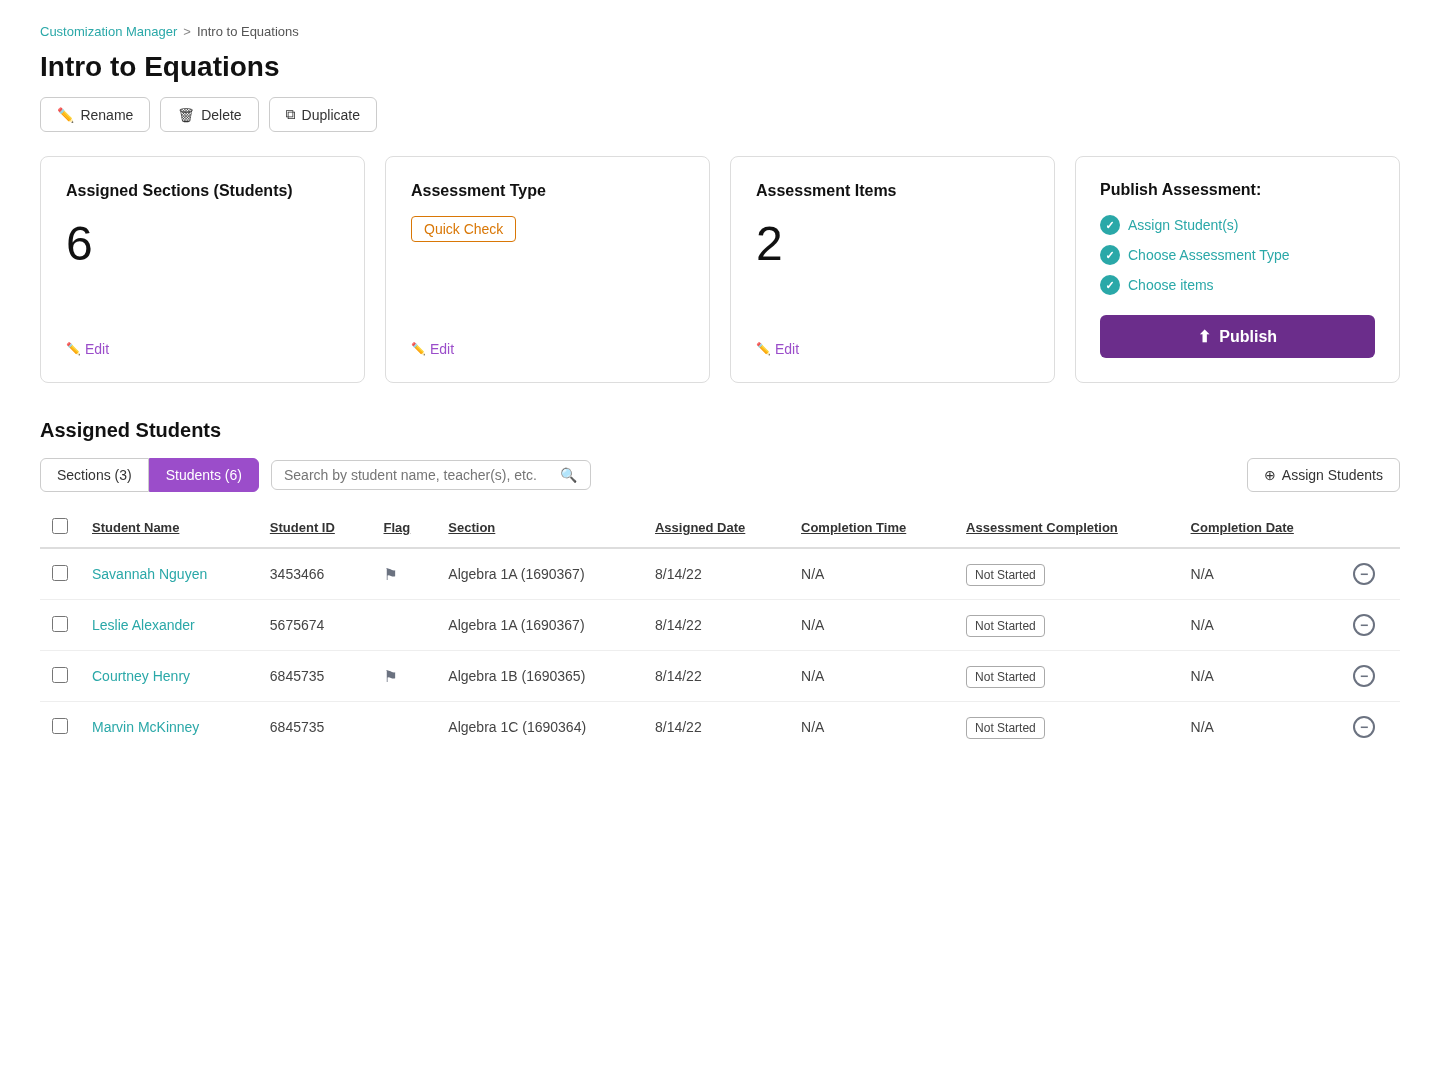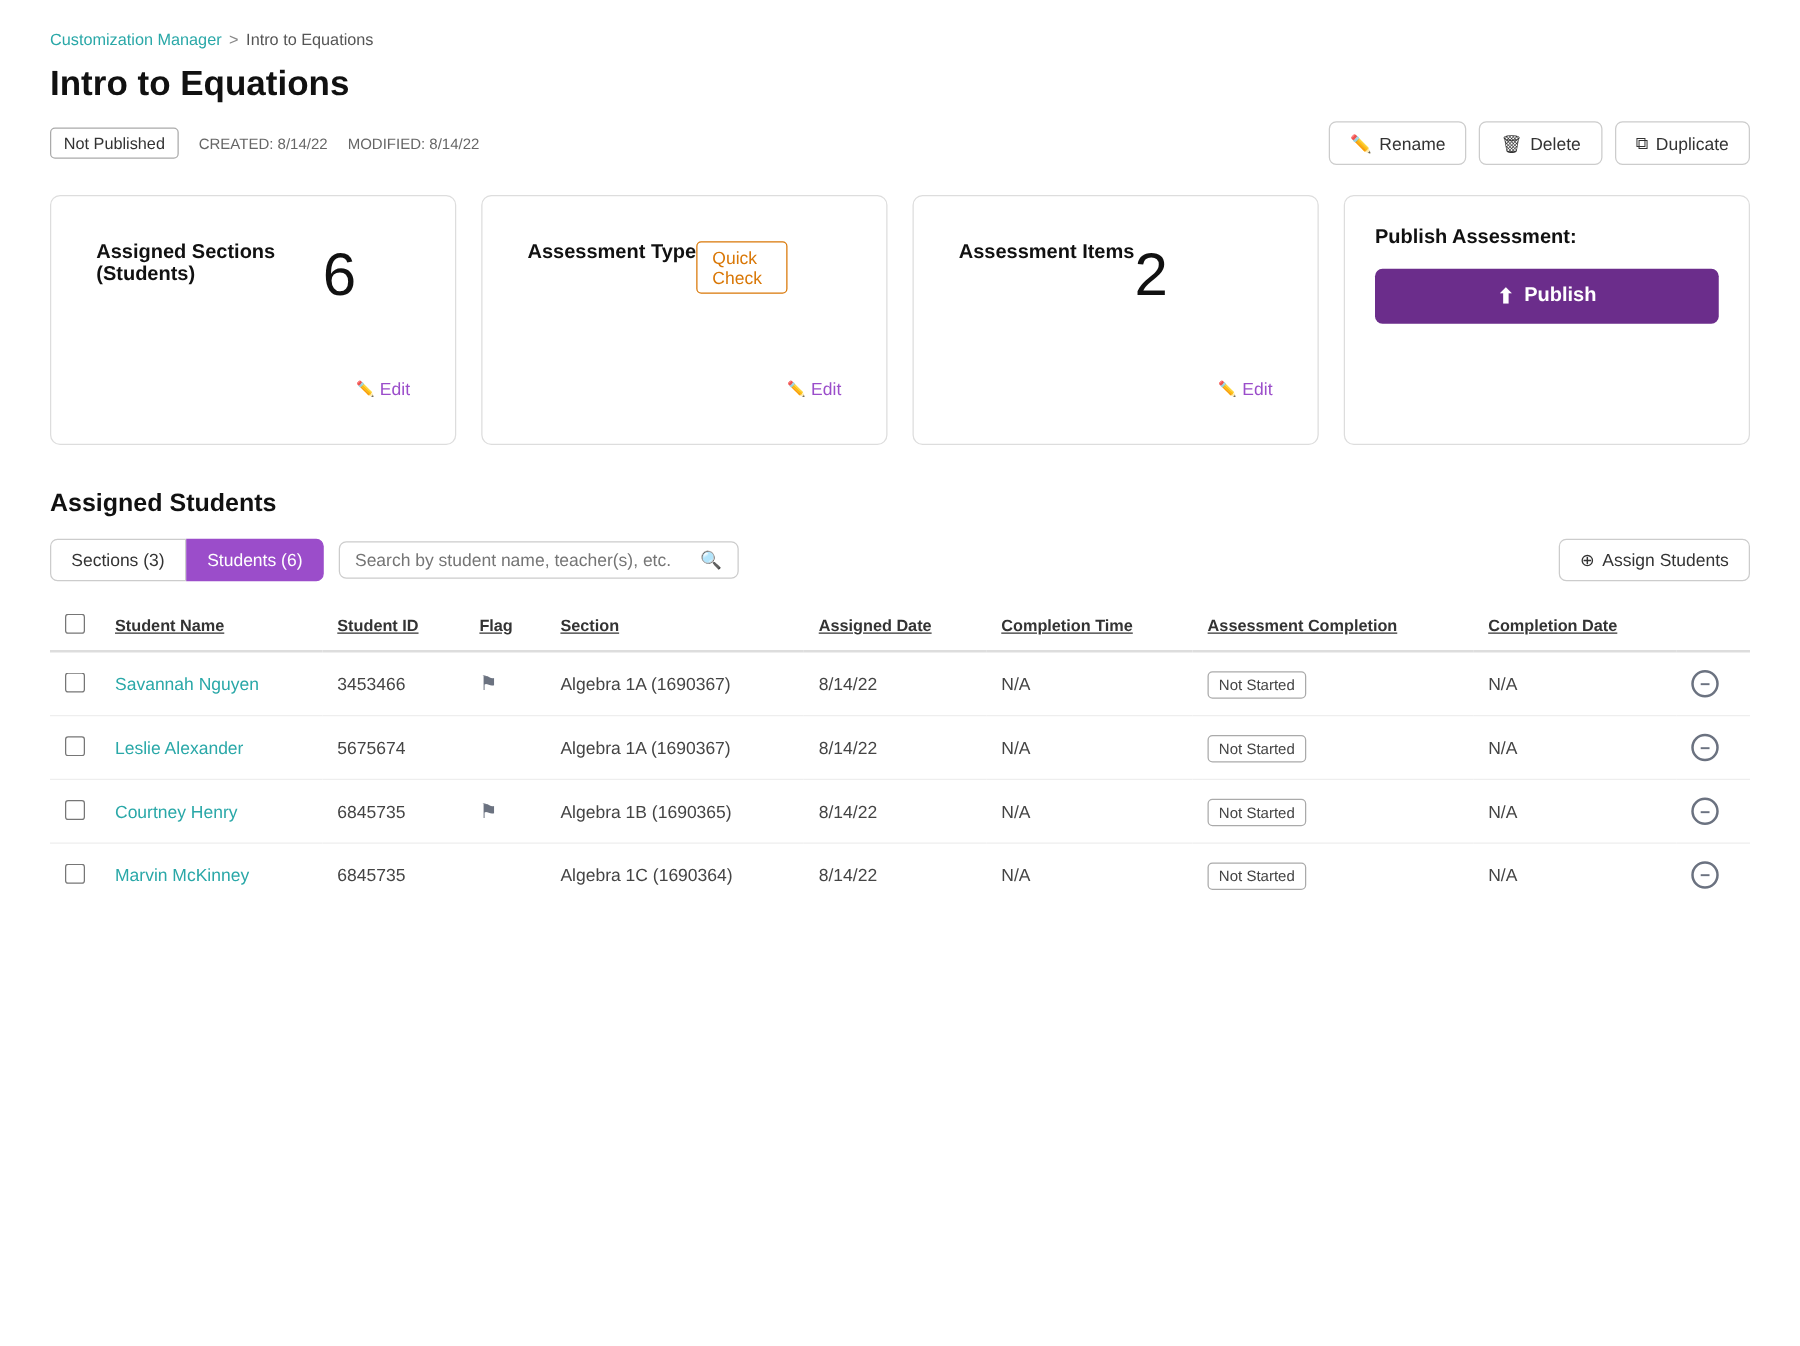--- a/index.html
+++ b/index.html
@@ -17,21 +17,21 @@
     
     .meta-row { display: flex; align-items: center; justify-content: space-between; margin-bottom: 24px; }
     .meta-left { display: flex; align-items: center; gap: 16px; }
     .badge-not-published { border: 1px solid #aaa; border-radius: 4px; padding: 4px 10px; font-size: 13px; color: #333; white-space: nowrap; }
     .meta-dates { font-size: 12px; color: #666; }
     .meta-actions { display: flex; gap: 10px; }
     .action-btn { display: flex; align-items: center; gap: 6px; border: 1px solid #ccc; background: #fff; border-radius: 6px; padding: 8px 16px; font-size: 14px; cursor: pointer; color: #333; }
 
     
     .cards-row { display: grid; grid-template-columns: repeat(4, 1fr); gap: 20px; margin-bottom: 36px; }
-    .card { border: 1px solid #ddd; border-radius: 8px; padding: 36px; display: flex; flex-direction: row; min-height: 200px; }
+    .card { border: 1px solid #ddd; border-radius: 8px; padding: 25px; display: flex; flex-direction: column; min-height: 200px; }
     .card-title { font-size: 16px; font-weight: 700; color: #111; margin-bottom: 16px; }
     .card-value { font-size: 48px; font-weight: 300; color: #111; flex: 1; }
     .card-edit { margin-top: auto; color: #9b4dca; font-size: 14px; cursor: pointer; display: flex; align-items: center; gap: 4px; }
     .card-type-badge { display: inline-block; border: 1px solid #d97706; color: #d97706; border-radius: 4px; padding: 4px 12px; font-size: 14px; font-weight: 500; }
     .card-type-content { flex: 1; display: flex; align-items: flex-start; }
 
     
     .publish-card { border: 1px solid #ddd; border-radius: 8px; padding: 24px; display: flex; flex-direction: column; }
     .publish-checklist { list-style: none; display: flex; flex-direction: column; gap: 10px; margin-bottom: 20px; flex: 1; }
     .publish-checklist li { display: flex; align-items: center; gap: 8px; font-size: 14px; color: #2aa8a8; }
@@ -75,25 +75,20 @@
 
   <div class="breadcrumb">
     <a href="#">Customization Manager</a>
     <span class="breadcrumb-sep">&gt;</span>
     <span>Intro to Equations</span>
   </div>
 
   <h1 class="page-title">Intro to Equations</h1>
 
   <div class="meta-row">
-    <div class="meta-left">
-      <span class="badge-not-published">Not Published</span>
-      <span class="meta-dates">CREATED: 8/14/22</span>
-      <span class="meta-dates">MODIFIED: 8/14/22</span>
-    </div>
     <div class="meta-actions">
       <button class="action-btn">
         <span>✏️</span>
         <span>Rename</span>
       </button>
       <button class="action-btn">
         <span>🗑</span>
         <span>Delete</span>
       </button>
       <button class="action-btn">
@@ -129,20 +124,34 @@
       <div class="card-title">Assessment Items</div>
       <div class="card-value">2</div>
       <div class="card-edit">
         <span class="pencil-icon">✏️</span>
         <span>Edit</span>
       </div>
     </div>
 
     <div class="publish-card">
       <div class="card-title">Publish Assessment:</div>
+      <ul class="publish-checklist">
+        <li>
+          <span class="check-circle"></span>
+          <span>Assign Student(s)</span>
+        </li>
+        <li>
+          <span class="check-circle"></span>
+          <span>Choose Assessment Type</span>
+        </li>
+        <li>
+          <span class="check-circle"></span>
+          <span>Choose items</span>
+        </li>
+      </ul>
       <button class="publish-btn">
         <span>⬆</span>
         <span>Publish</span>
       </button>
     </div>
   </div>
 
   <h2 class="section-title">Assigned Students</h2>
 
   <div class="filter-row">

